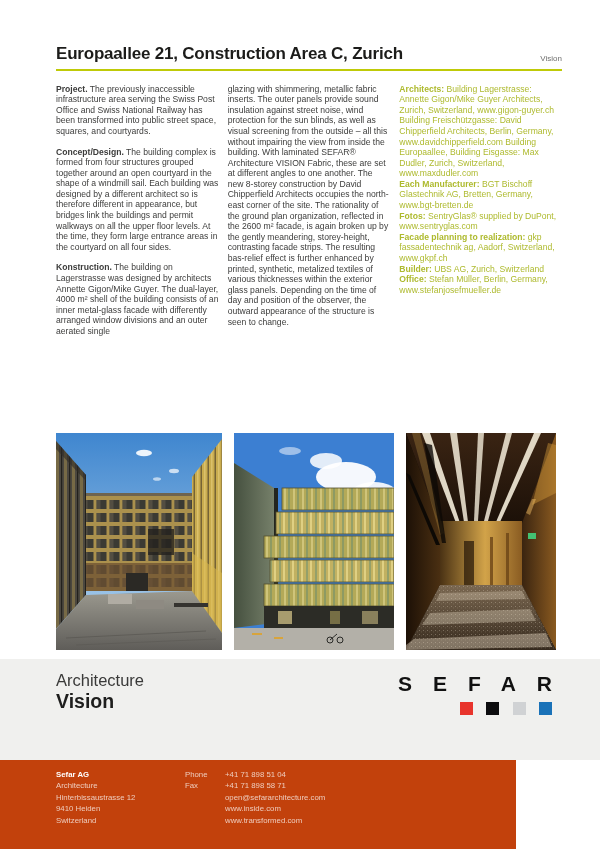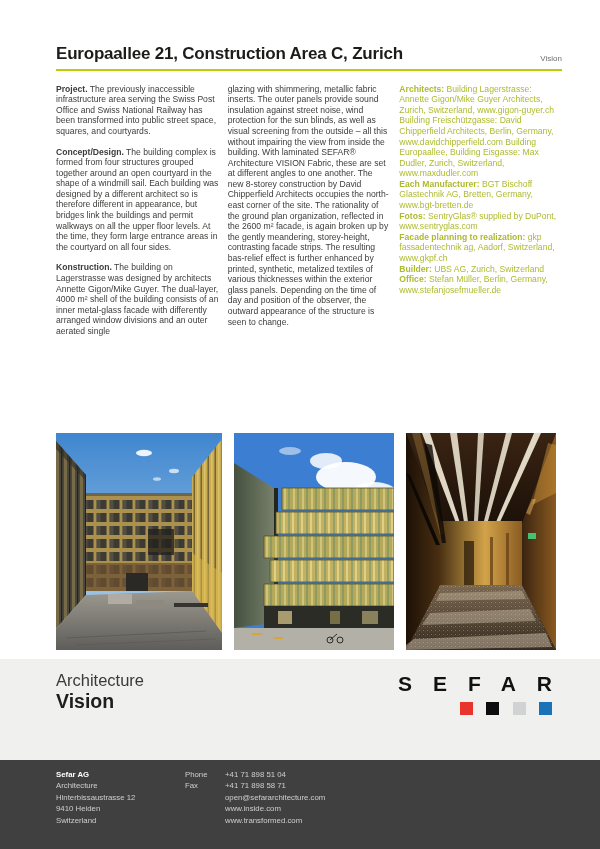--- a/index.html
+++ b/index.html
@@ -28,21 +28,21 @@
   
   .footer-band{position:absolute;left:0;top:659px;width:600px;height:101px;background:#f0f0ee;}
   .brand{position:absolute;left:56px;top:12px;}
   .brand-line1{font-size:16.5px;color:#3a3a39;line-height:1.2;}
   .brand-line2{font-size:19.5px;font-weight:bold;color:#1e1e1d;line-height:1.1;}
   .logo{position:absolute;right:48px;top:14px;text-align:left;}
   .logo-text{font-size:21px;font-weight:bold;color:#111;letter-spacing:21px;margin-right:-21px;line-height:1;}
   .logo-squares{display:flex;gap:13.5px;justify-content:flex-end;margin-top:8px;}
   .logo-squares .sq{width:13px;height:13px;}
   
-  .green-bar{position:absolute;left:0;top:760px;width:600px;height:89px;background:#404040;}
+  .green-bar{position:absolute;left:0;top:760px;width:516px;height:89px;background:#c2410c;}
   .gb-col{position:absolute;top:9px;font-size:7.8px;line-height:11.4px;color:rgba(255,255,255,0.72);}
   .gb-address{left:56px;}
   .gb-contact{left:185px;}
   .gb-bold{color:#ffffff;font-weight:bold;}
   .gb-row{display:flex;}
   .gb-lbl{width:40px;flex:0 0 40px;}
 </style>
 </head>
 <body>
 

